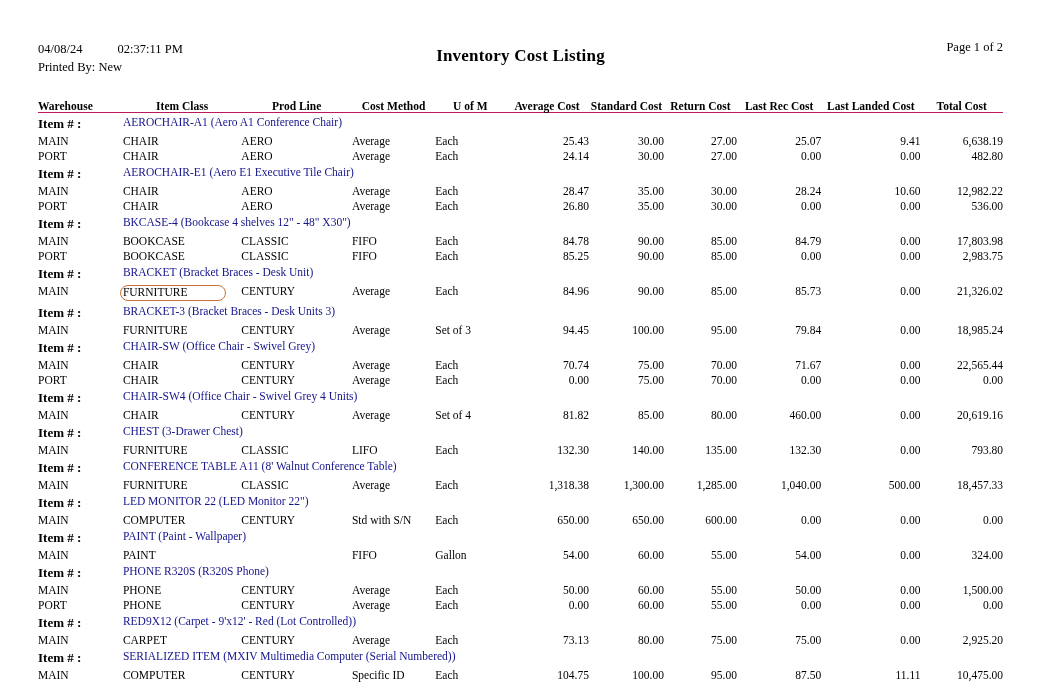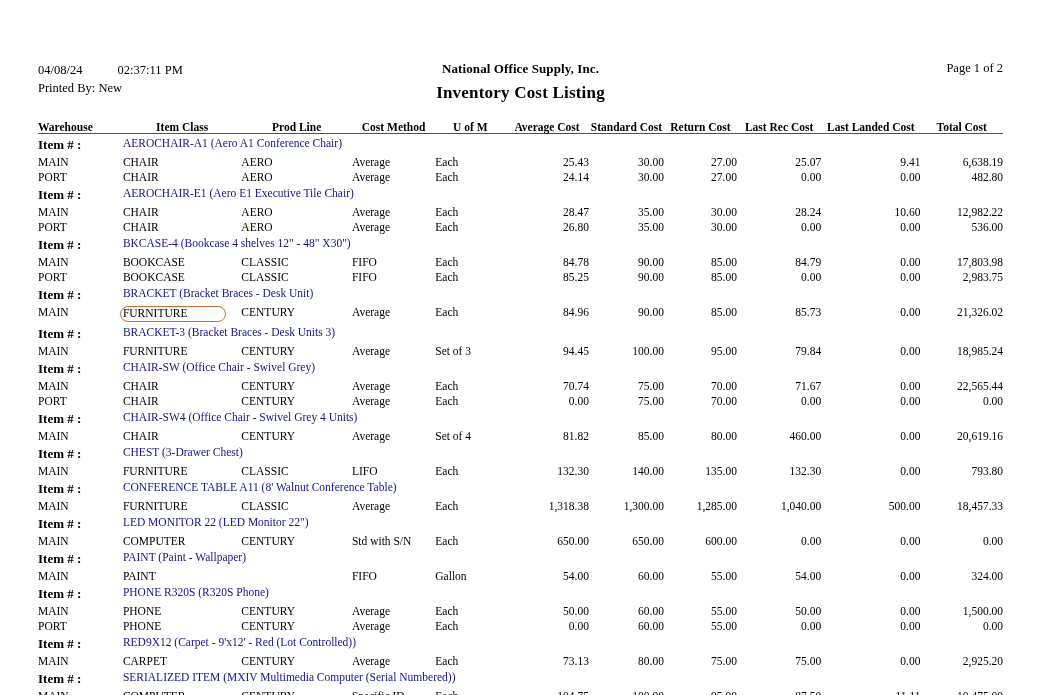--- a/index.html
+++ b/index.html
@@ -14,21 +14,21 @@
     color: #000000;
     position: relative;
     overflow: hidden;
   }
   .page {
     position: absolute;
     left: 0; top: 0;
     width: 1041px;
     height: 695px;
     box-sizing: border-box;
-    padding: 57px 38px 0 38px;
+    padding: 36px 38px 0 38px;
   }
   
   .hdr {
     position: relative;
     height: 48px;
   }
   .hdr-left {
     position: absolute;
     left: 0;
     top: 4px;
@@ -137,21 +137,20 @@
     <div class="hdr-left">
       <div class="row1">
         <span>04/08/24</span>
         <span class="time">02:37:11 PM</span>
       </div>
       <div class="row2">
         <span>Printed By: New</span>
       </div>
     </div>
     <div class="hdr-center">
-      <div class="company">National Office Supply, Inc.</div>
       <div class="title">Inventory Cost Listing</div>
     </div>
     <div class="hdr-right">
       <span>Page 1 of 2</span>
     </div>
   </div>
 
   <table class="listing">
     <colgroup>
       <col class="c-wh">

